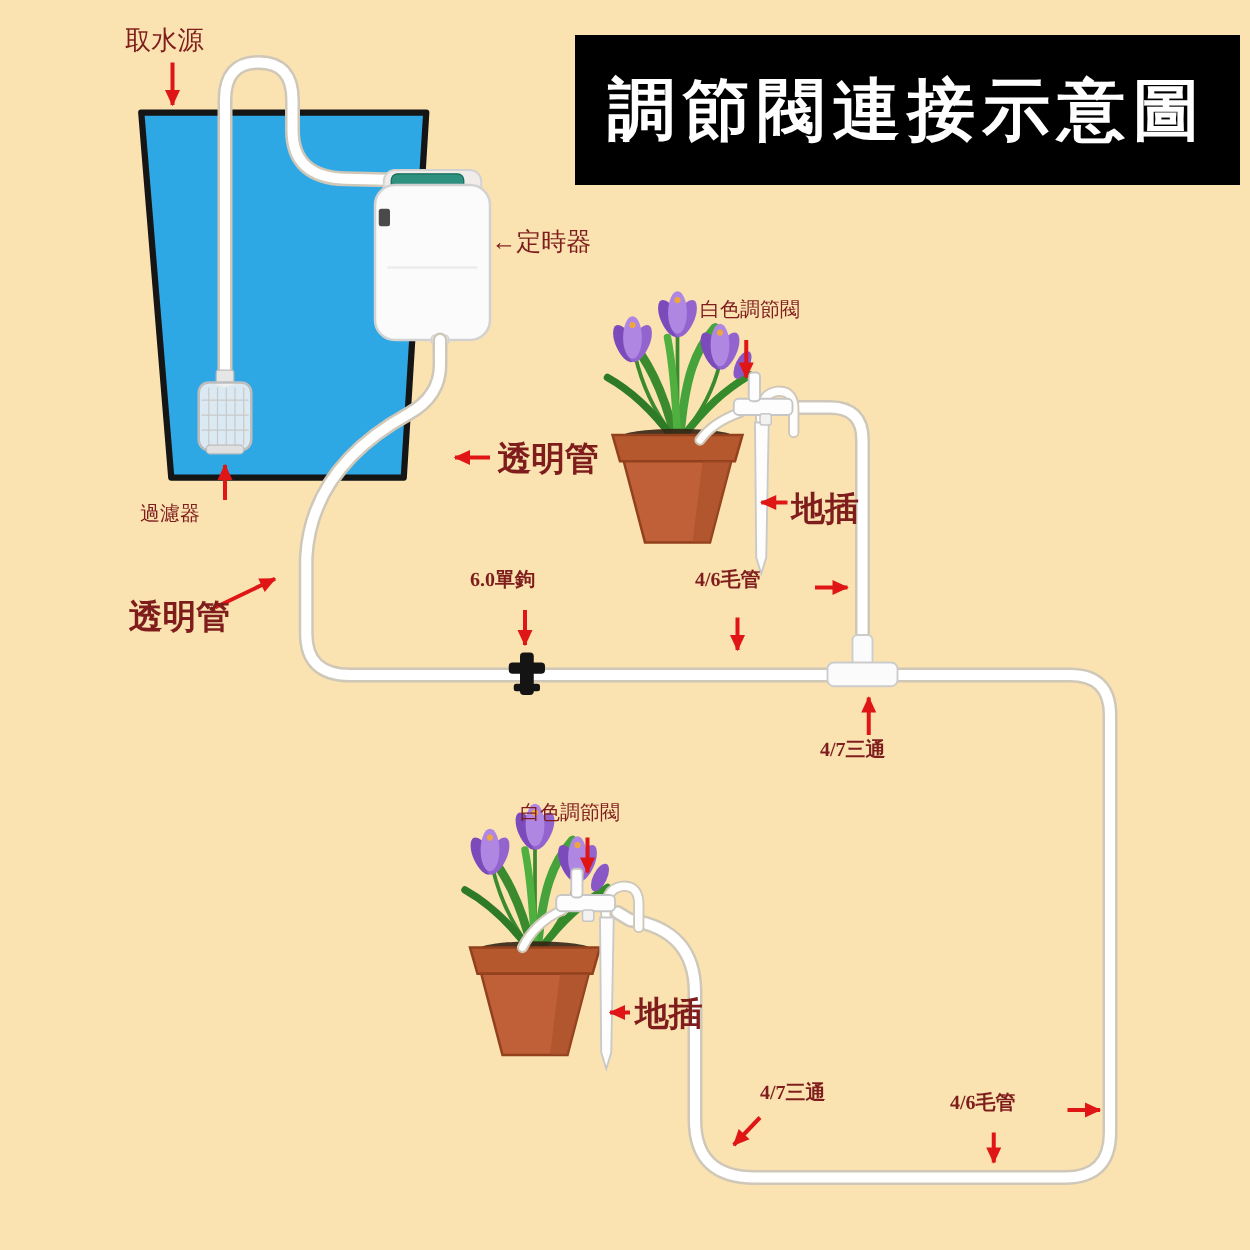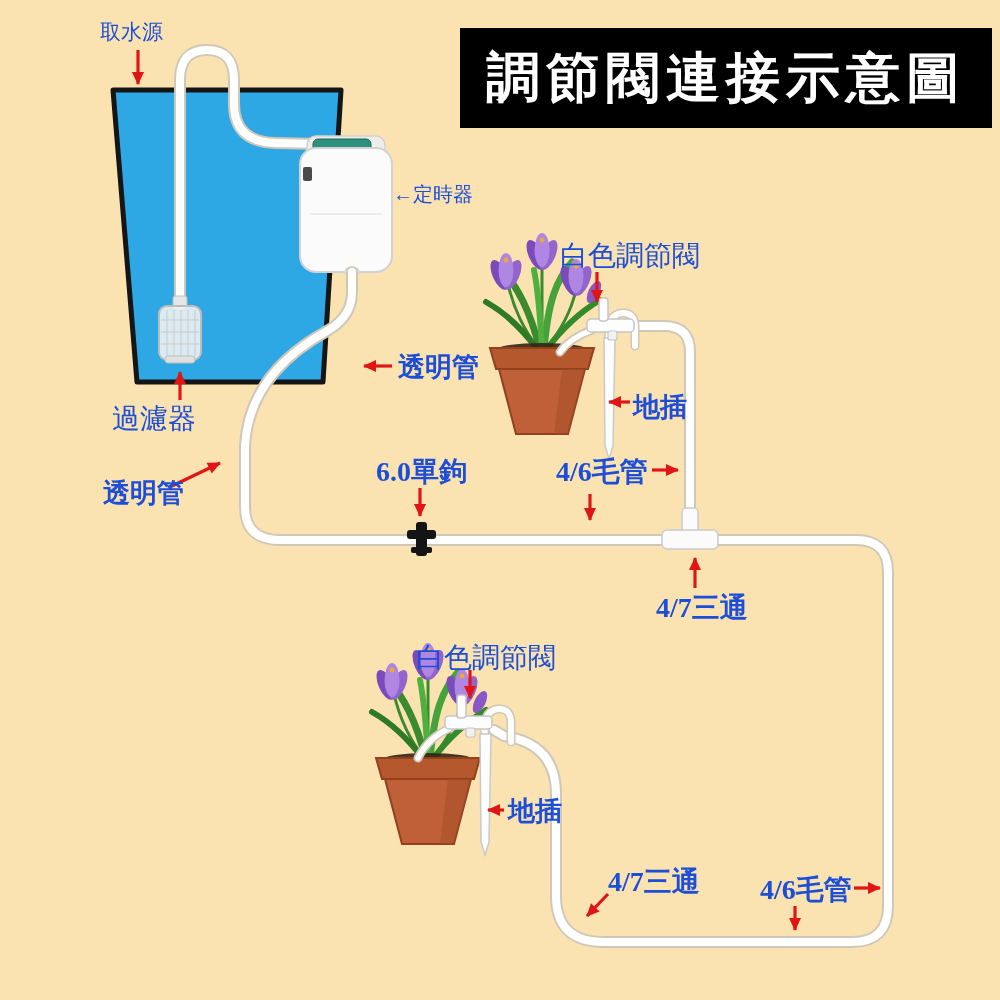--- a/index.html
+++ b/index.html
@@ -5,28 +5,28 @@
   :root{
     --background:#FAE3B1; --title-bg:#000000; --title-fg:#FFFFFF;
     --arrow-red:#E01616; --bucket-blue:#2EA7E5; --tube-white:#FFFFFF;
     --tube-outline:#CFC8B8; --timer-screen:#2E9180; --pot-clay:#C06038;
     --flower-purple:#9464CE; --leaf-green:#3C8A2E;
   }
   html,body{margin:0;padding:0}
   .stage{position:relative;width:1000px;height:1000px;background:var(--background);
          font-family:"Liberation Serif","DejaVu Serif",serif;overflow:hidden}
   .stage svg{position:absolute;left:0;top:0}
-  .title{position:absolute;left:460px;top:28px;width:532px;height:100px;
+  .title{position:absolute;left:460px;top:28px;width:532px;height:120px;
          background:var(--title-bg);color:var(--title-fg);
          display:flex;align-items:center;justify-content:center;
          font-size:54px;font-weight:800;letter-spacing:6px;
          font-family:"Liberation Sans","DejaVu Sans",sans-serif}
-  .lbl{position:absolute;color:#1d4ed8;white-space:nowrap;line-height:1.15}
-  .r18{font-size:20px}.r20{font-size:28px}.r21{font-size:21px}
-  .b22{font-size:28px;font-weight:700}.b23{font-size:27px;font-weight:700}
+  .lbl{position:absolute;color:#7f1d1d;white-space:nowrap;line-height:1.15}
+  .r18{font-size:20px}.r20{font-size:16px}.r21{font-size:21px}
+  .b22{font-size:16px;font-weight:700}.b23{font-size:27px;font-weight:700}
   
   .tU{fill:none;stroke:var(--tube-outline);stroke-width:12;stroke-linecap:round;stroke-linejoin:round}
   .tO{fill:none;stroke:var(--tube-white);stroke-width:8;stroke-linecap:round;stroke-linejoin:round}
   .tUs{fill:none;stroke:var(--tube-outline);stroke-width:9;stroke-linecap:round;stroke-linejoin:round}
   .tOs{fill:none;stroke:var(--tube-white);stroke-width:5.5;stroke-linecap:round;stroke-linejoin:round}
   .arrow{stroke:var(--arrow-red);stroke-width:3.2;marker-end:url(#ah)}
   .stem{stroke:#3B8A2D;stroke-width:3;fill:none;stroke-linecap:round}
   .leaf{fill:none;stroke-linecap:round}
 </style>
 </head>

